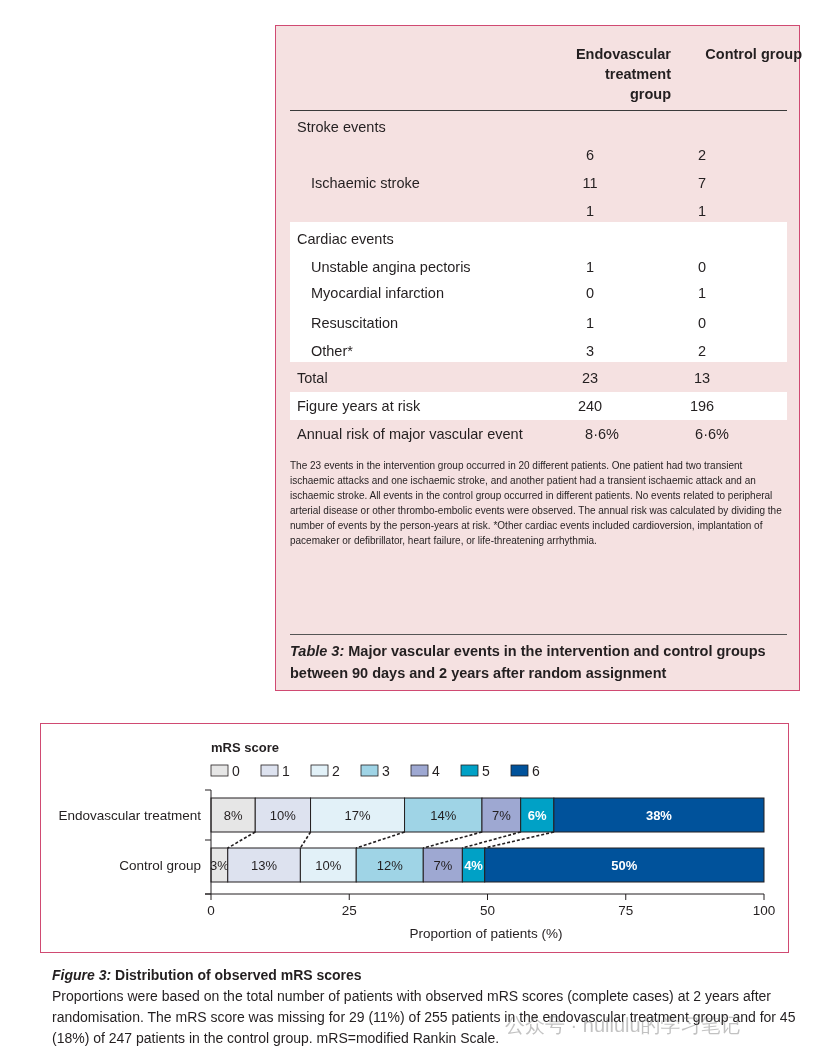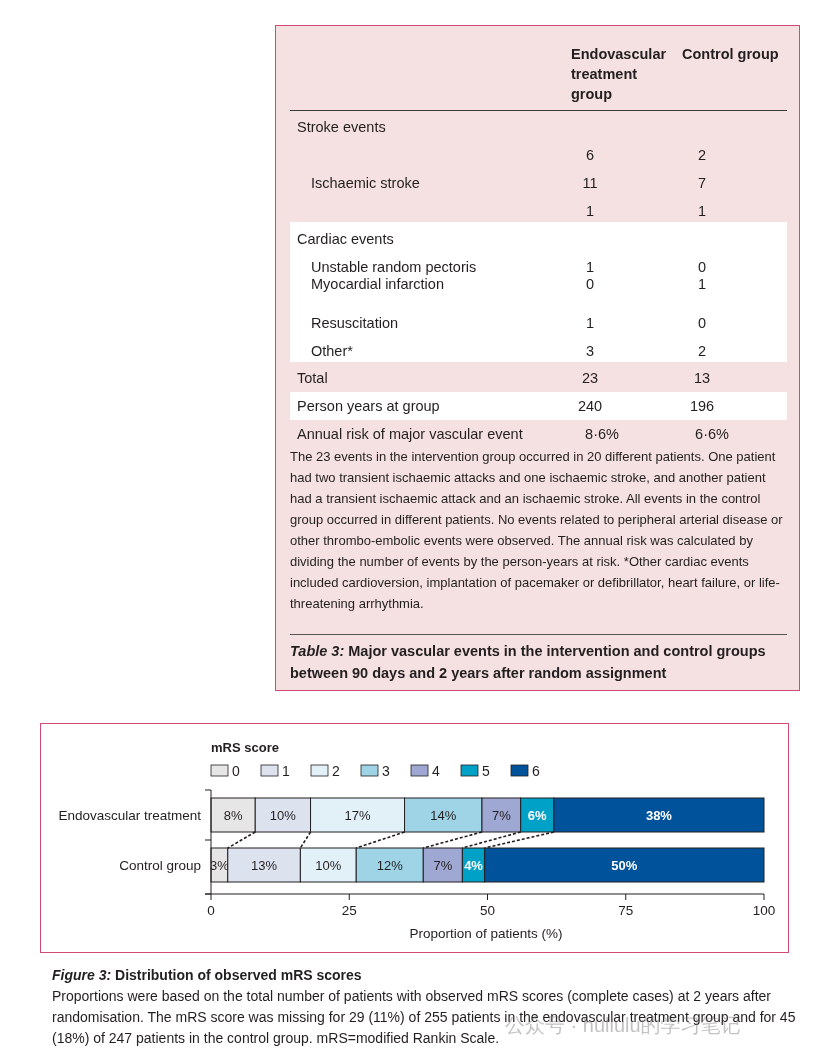--- a/index.html
+++ b/index.html
@@ -1,33 +1,33 @@
 <!DOCTYPE html>
 <html><head>
 <meta charset="utf-8">
 <style>
   html, body { margin:0; padding:0; background:#ffffff; }
   body { width:825px; height:1056px; position:relative; overflow:hidden;
          font-family:"Liberation Sans", sans-serif; color:#231f20; }
   .tbl-box { position:absolute; left:275px; top:25px; width:525px; height:666px;
              background:#f5e1e1; border:1px solid #d04a72; box-sizing:border-box; }
   .tbl-head { position:absolute; left:14px; top:14px; width:497px; height:70px; border-bottom:1px solid #3a3a3a; }
-  .col-h { position:absolute; top:4px; font-weight:bold; font-size:14.5px; line-height:20px; }
+  .col-h { position:absolute; top:4px; font-weight:bold; font-size:14.5px; line-height:20px;text-align:right; }
   .col-h.c1 { left:281px; width:100px; }
   .col-h.c2 { left:392px; width:120px; }
   .row { position:absolute; left:14px; width:497px; height:28px; font-size:14.5px; line-height:28px; }
   .row.white { background:#ffffff; }
   .row .lbl { position:absolute; left:7px; }
   .row .lbl.ind { left:21px; }
   .row .v1 { position:absolute; left:280px; width:40px; text-align:center; }
   .row .v2 { position:absolute; left:392px; width:40px; text-align:center; }
   .row .v1.w { left:282px; width:60px; }
   .row .v2.w { left:392px; width:60px; }
   .white-block { position:absolute; left:14px; width:497px; background:#ffffff; }
-  .footnote { position:absolute; left:14px; top:420px; width:497px; font-size:13px; line-height:21px; }
+  .footnote { position:absolute; left:14px; top:432px; width:497px; font-size:10px; line-height:15px; }
   .cap-rule { position:absolute; left:14px; top:608px; width:497px; border-top:1px solid #555; }
   .caption { position:absolute; left:14px; top:614px; width:497px; font-size:14.5px; line-height:22px; font-weight:bold; }
   .caption i { font-style:italic; }
   .fig-box { position:absolute; left:40px; top:723px; width:749px; height:230px;
              border:1px solid #d04a72; box-sizing:border-box; background:#fff; }
   svg text { font-family:"Liberation Sans", sans-serif; }
   .fig-cap { position:absolute; left:52px; top:965px; width:770px; font-size:14px; line-height:21px; }
   .fig-cap .t { font-weight:bold; }
   .fig-cap .t i { font-style:italic;text-align:right; }
   .watermark { position:absolute; left:505px; top:1012px; font-size:20px; color:rgba(120,120,120,0.45); white-space:nowrap; }
@@ -65,46 +65,46 @@
       <div class="row" style="top: 171px;">
         <span class="v1">1</span>
         <span class="v2">1</span>
       </div>
       <div class="row" style="top: 199px;">
         <span class="lbl">Cardiac events</span>
         <span class="v1"></span>
         <span class="v2"></span>
       </div>
       <div class="row" style="top: 227px;">
-        <span class="lbl ind">Unstable random pectoris</span>
+        <span class="lbl ind">Unstable angina pectoris</span>
         <span class="v1">1</span>
         <span class="v2">0</span>
       </div>
-      <div class="row" style="top: 244px;">
+      <div class="row" style="top: 253px;">
         <span class="lbl ind">Myocardial infarction</span>
         <span class="v1">0</span>
         <span class="v2">1</span>
       </div>
       <div class="row" style="top: 283px;">
         <span class="lbl ind">Resuscitation</span>
         <span class="v1">1</span>
         <span class="v2">0</span>
       </div>
       <div class="row" style="top: 311px;">
         <span class="lbl ind">Other*</span>
         <span class="v1">3</span>
         <span class="v2">2</span>
       </div>
       <div class="row" style="top: 338px;">
         <span class="lbl">Total</span>
         <span class="v1">23</span>
         <span class="v2">13</span>
       </div>
       <div class="row white" style="top: 366px;">
-        <span class="lbl">Person years at group</span>
+        <span class="lbl">Figure years at risk</span>
         <span class="v1">240</span>
         <span class="v2">196</span>
       </div>
       <div class="row" style="top: 394px;">
         <span class="lbl">Annual risk of major vascular event</span>
         <span class="v1 w">8·6%</span>
         <span class="v2 w">6·6%</span>
       </div>
     </div>
 

